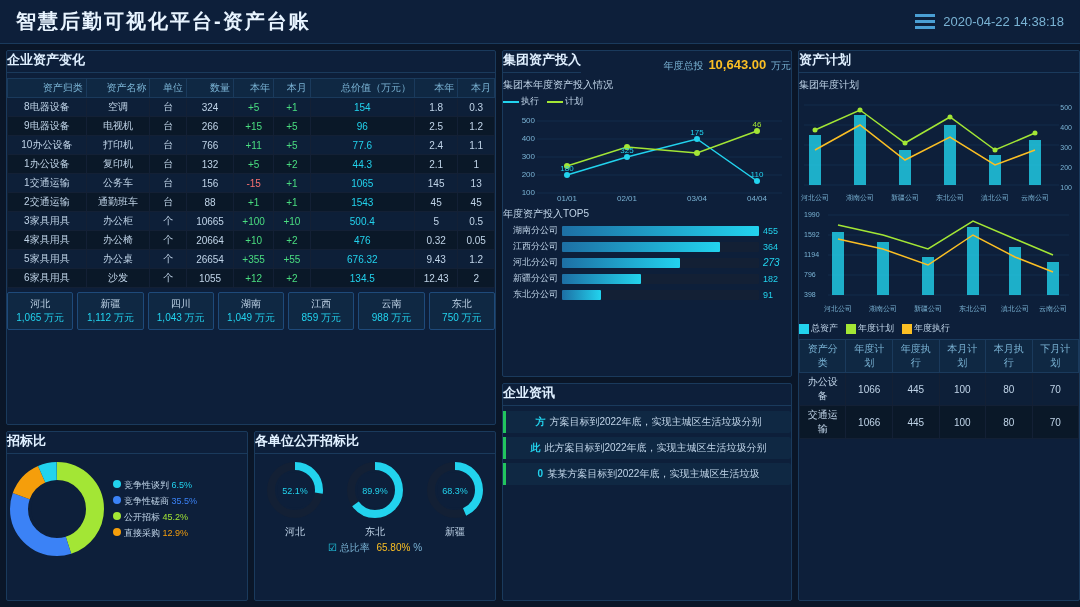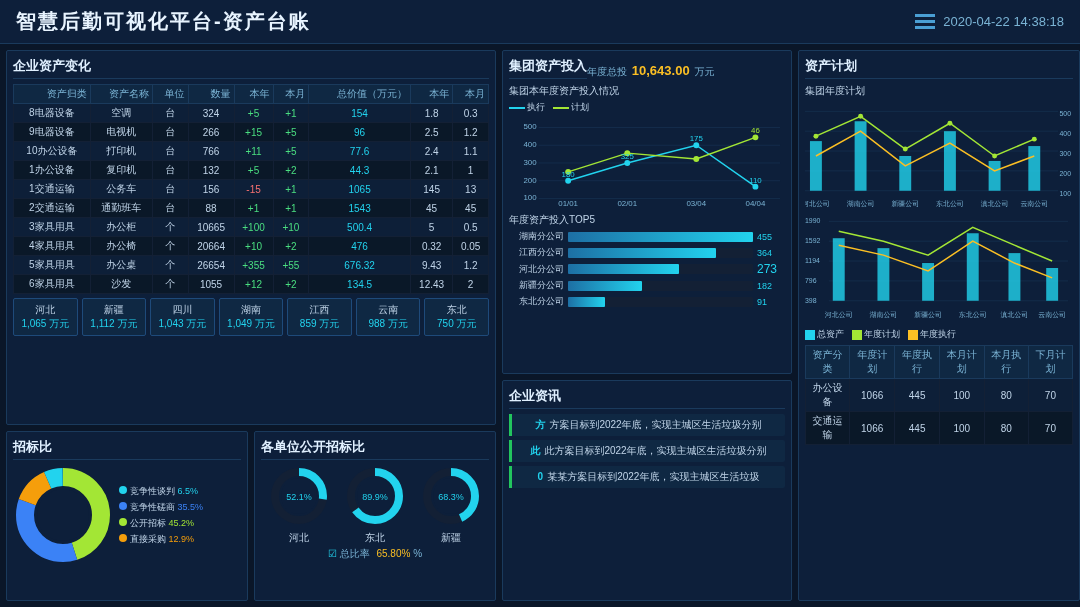--- a/index.html
+++ b/index.html
@@ -54,21 +54,20 @@
     }
     .right-col {
       display: flex;
       flex-direction: column;
       gap: 6px;
     }
     .panel {
       background: #0d1f3a;
       border: 1px solid #1a3a5c;
       border-radius: 2px;
-      padding: 6px;
     }
     .panel-title {
       font-size: 13px;
       color: #e0f0ff;
       font-weight: bold;
       margin-bottom: 5px;
       padding-bottom: 3px;
       border-bottom: 1px solid #1a3a5c;
     }
     
@@ -467,21 +466,21 @@
             <span style="color:#fbbf24; margin-left:4px;">65.80%</span>
             <span> %</span>
           </div>
         </div>
       </div>
     </div>
 
     <div class="mid-col">
 
       <div class="panel" style="flex:1.2;">
-        <div style="display:flex; align-items:center;">
+        <div style="display:flex; justify-content:space-between; align-items:center;">
           <div class="panel-title">集团资产投入</div>
           <div style="font-size:10px; color:#7ab3d4;">
             <span>年度总投</span>
             <span style="color:#fbbf24; font-size:13px; font-weight:bold; margin:0 2px;">10,643.00</span>
             <span>万元</span>
           </div>
         </div>
         <div style="font-size:10px; color:#c0d4e8; margin-bottom:3px;">集团本年度资产投入情况</div>
         <div style="display:flex; gap:8px; font-size:9px; margin-bottom:3px;">
           <span><span style="display:inline-block;width:16px;height:2px;background:#22d3ee;vertical-align:middle;margin-right:2px;"></span>执行</span>
@@ -541,21 +540,21 @@
     <div class="h-bar-track">
       <div class="h-bar-fill" style="width:80%;"></div>
     </div>
     <span style="font-size:9px; color:#22d3ee; min-width:28px;">364</span>
   </div>
             <div class="h-bar-row">
     <div class="h-bar-label">河北分公司</div>
     <div class="h-bar-track">
       <div class="h-bar-fill" style="width:60%;"></div>
     </div>
-    <span style="font-size:12px; color:#22d3ee; min-width:28px;">273</span>
+    <span style="font-size:10px; color:#22d3ee; min-width:28px;font-style:italic;">273</span>
   </div>
             <div class="h-bar-row">
     <div class="h-bar-label">新疆分公司</div>
     <div class="h-bar-track">
       <div class="h-bar-fill" style="width:40%;"></div>
     </div>
     <span style="font-size:9px; color:#22d3ee; min-width:28px;">182</span>
   </div>
             <div class="h-bar-row">
     <div class="h-bar-label">东北分公司</div>

